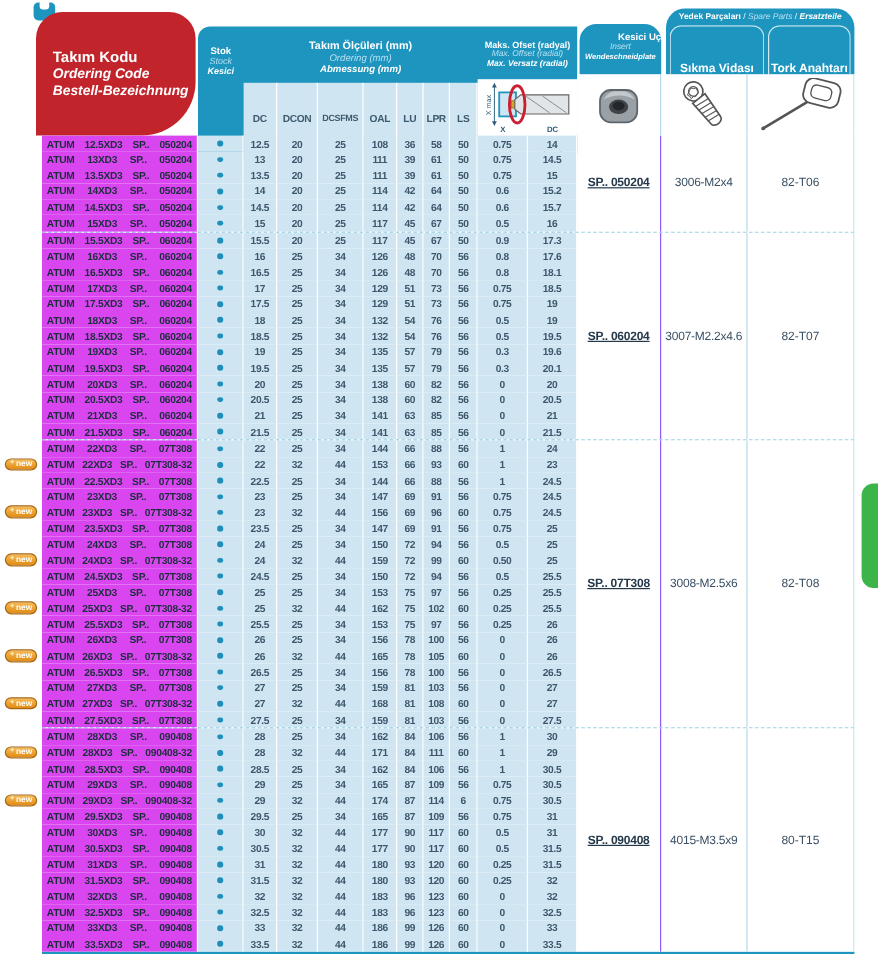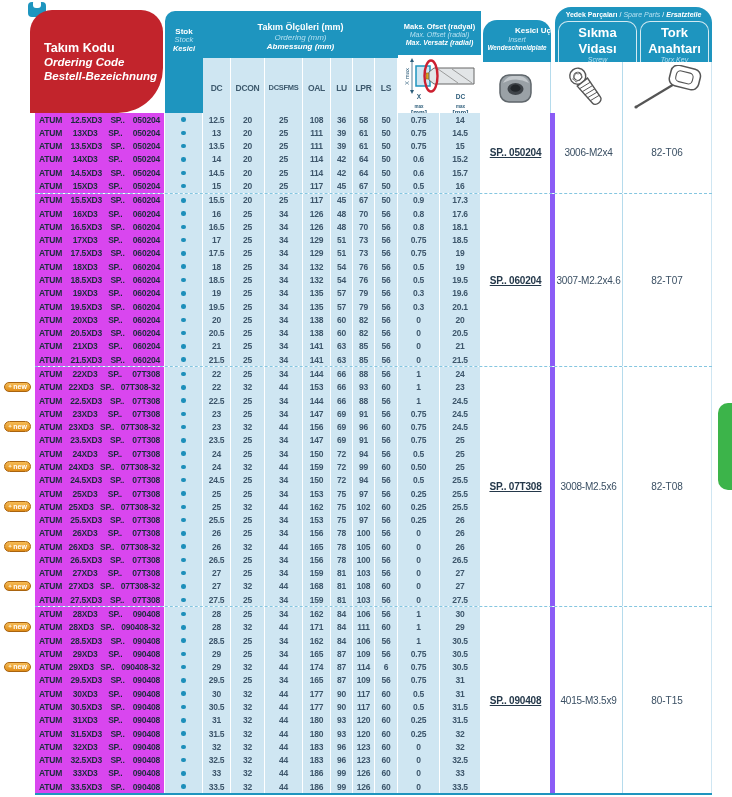--- a/index.html
+++ b/index.html
@@ -3,21 +3,21 @@
 <meta charset="utf-8">
 <style>
   html,body{margin:0;padding:0;}
   body{width:732px;height:797px;background:#fff;overflow:hidden;position:relative;
        font-family:"Liberation Sans", sans-serif;}
   .tag-icon{position:absolute;left:28px;top:2px;width:18px;height:15px;background:#1e95bf;border-radius:4px;}
   .tag-icon .notch{position:absolute;left:5px;top:-2px;width:8px;height:8px;background:#fff;border-radius:3px;}
   .sheet{position:absolute;left:35px;top:7px;width:677px;}
   
   .hdr{position:relative;height:106px;}
-  .band{position:absolute;left:130px;top:4px;width:316px;height:106px;background:#1e95bf;
+  .band{position:absolute;left:130px;top:15px;width:316px;height:106px;background:#1e95bf;
         border-top-left-radius:10px;display:flex;color:#fff;}
   .h-stok{width:38px;text-align:center;padding-top:16px;line-height:1.15;}
   .tr-l{font-weight:700;font-size:8px;color:#fff;display:block;}
   .en-l{font-style:italic;font-size:7.5px;color:#b4e0f1;display:block;}
   .de-l{font-weight:700;font-style:italic;font-size:7.5px;color:#fff;display:block;}
   .h-dims{width:195px;display:flex;flex-direction:column;}
   .h-title{height:47px;text-align:center;padding-top:11px;line-height:1.2;box-sizing:border-box;}
   .h-title .tr-l{font-size:9px;}
   .h-title .en-l{font-size:8px;}
   .h-title .de-l{font-size:8px;}
@@ -38,21 +38,21 @@
             border-radius:14px 14px 0 0;text-align:center;padding-top:6px;box-sizing:border-box;line-height:1.2;}
   .h-kesici .tr-l{font-size:8px;text-align:right;} .h-kesici .en-l{font-size:7px;} .h-kesici .de-l{font-size:6.3px;}
   .h-yedek{position:absolute;left:520px;top:0;width:157px;height:55px;background:#1e95bf;
            border-radius:16px 16px 0 0;box-sizing:border-box;}
   .y-title{height:14px;display:flex;align-items:center;justify-content:center;gap:2px;line-height:1;}
   .y-title .tr-l,.y-title .en-l,.y-title .de-l{display:inline;font-size:7px;}
   .y-sep{color:#fff;font-size:7px;}
   .y-cells{display:flex;height:41px;padding:0 3px;gap:3px;box-sizing:border-box;}
   .y-cell{border:1px solid rgba(255,255,255,.8);border-bottom:none;border-radius:10px 10px 0 0;
           text-align:center;padding-top:3px;line-height:1.2;box-sizing:border-box;}
-  .y-cell .tr-l{font-size:13px;} .y-cell .en-l{font-size:7px;} .y-cell .de-l{font-size:7px;}
+  .y-cell .tr-l{font-size:10px;margin-top:27px;} .y-cell .en-l{font-size:7px;} .y-cell .de-l{font-size:7px;}
   .y-screw{flex:1.15;} .y-torx{flex:1;}
   .photo{position:absolute;top:55px;height:51px;display:flex;align-items:center;justify-content:center;
          background:#fff;box-sizing:border-box;}
   .ph-insert{left:446px;width:69px;}
   .ph-screw{left:515px;width:72px;border-left:1px solid #b5dbec;}
   .ph-torx{left:587px;width:90px;border-left:1px solid #b5dbec;border-right:1px solid #cfe6f2;}
   .redbox{position:absolute;left:-5px;top:3px;width:133px;height:103px;background:#c2242c;
           border-radius:22px 22px 45px 0;box-sizing:border-box;padding:31px 0 16px 14px;color:#fff;line-height:1.2;}
   .redbox .l1{display:block;font-weight:700;font-size:12.5px;}
   .redbox .l2,.redbox .l3{display:block;font-weight:700;font-style:italic;font-size:11.5px;}
@@ -70,21 +70,21 @@
   .dot{width:4.5px;height:4.5px;border-radius:50%;background:#1d8fba;}
   .num{background:#cfe6f2;font-weight:700;font-size:8.5px;color:#3d566b;letter-spacing:-0.3px;}
   .new-badge{position:absolute;left:-31px;top:1px;width:27px;height:10.5px;border-radius:6px;
              background:linear-gradient(#f6bb55,#e08c17);border:1px solid #a96410;box-sizing:border-box;
              display:flex;align-items:center;justify-content:center;gap:1px;color:#fff;
              font-weight:700;font-size:7px;line-height:1;}
   .new-badge .star{font-size:5px;color:#ffe9b8;}
   .gcell{display:flex;align-items:center;justify-content:center;background:#fff;
          font-size:10px;color:#3a4f63;box-sizing:border-box;}
   .insert-code{width:69px;font-weight:700;color:#24384a;letter-spacing:-0.2px;text-decoration:underline;}
-  .screw-code{width:72px;border-left:5px solid #8b5cf6;letter-spacing:-0.2px;}
+  .screw-code{width:72px;border-left:1px solid #8b5cf6;letter-spacing:-0.2px;}
   .torx-code{width:90px;border-left:1px solid #b5dbec;border-right:1px solid #cfe6f2;}
   .bottom-rule{height:2px;background:#1e95bf;}
   .side-tab{position:absolute;right:0;top:403px;width:14px;height:87px;background:#3cb44a;
             border-radius:10px 0 0 10px;}
   svg{display:block;}
 </style>
 </head>
 <body>
 
 <div class="tag-icon">

